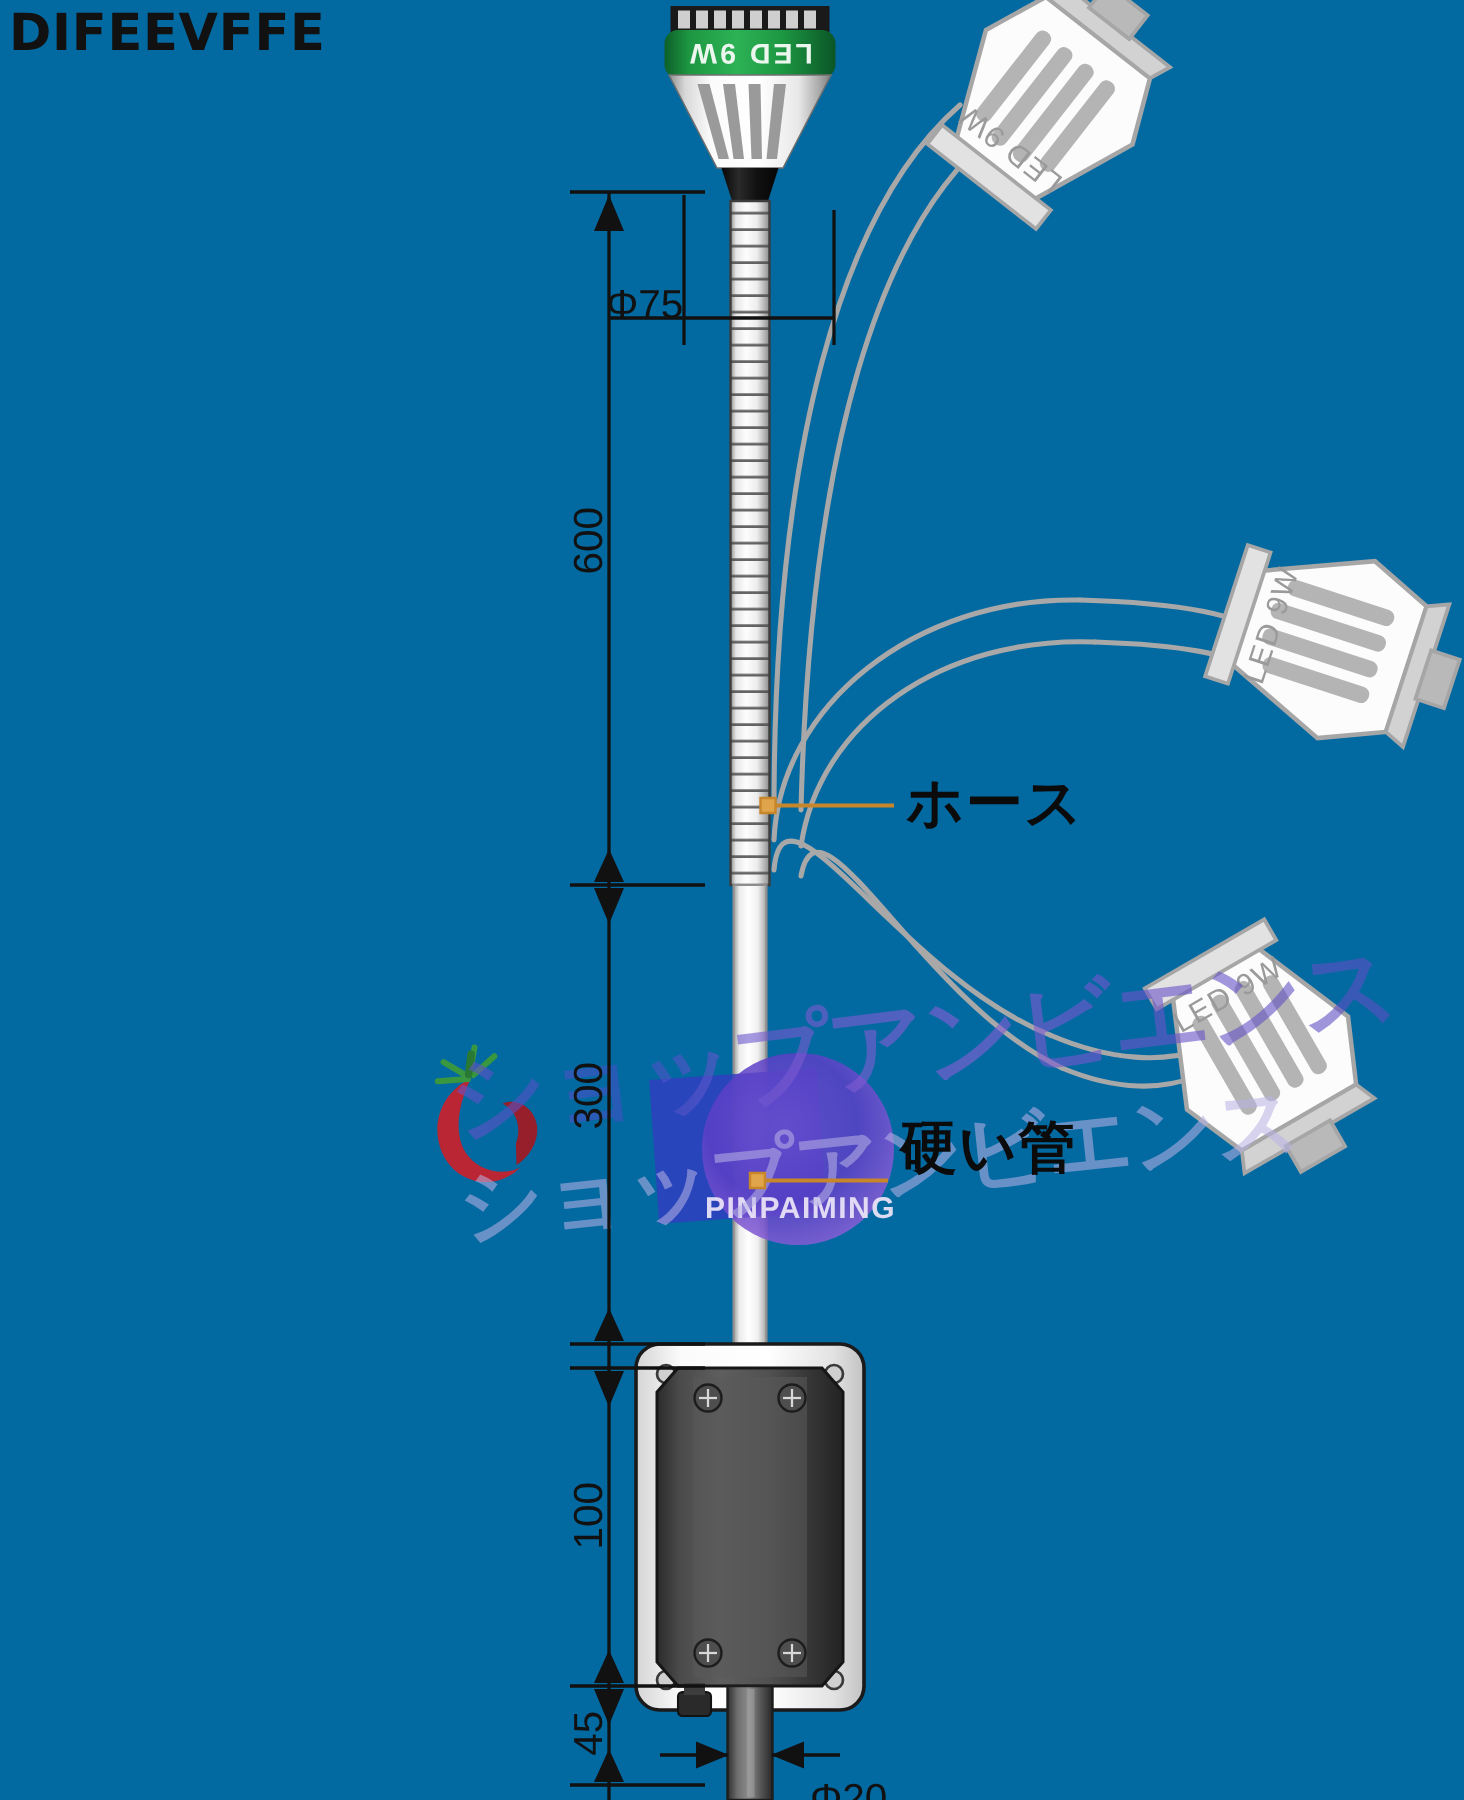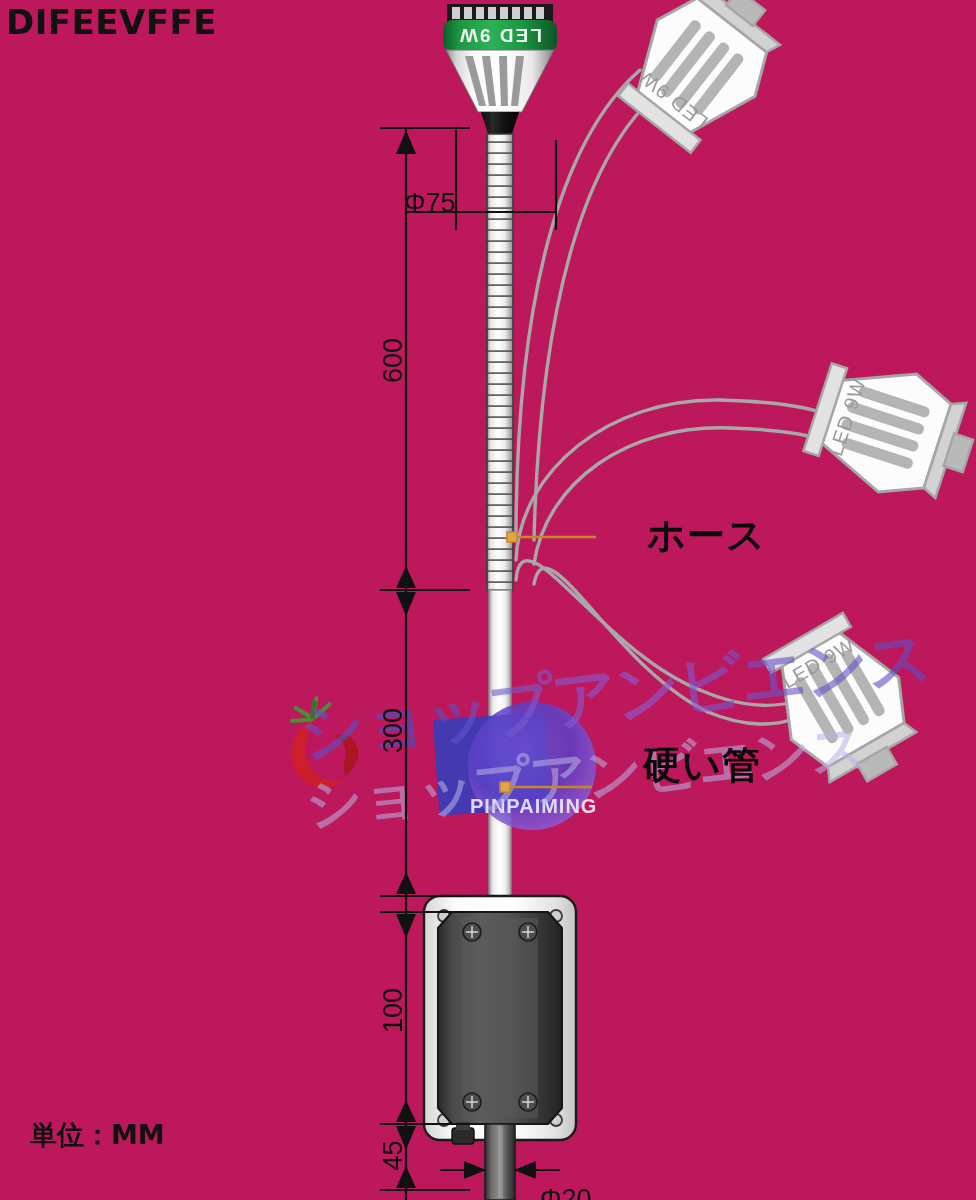--- a/index.html
+++ b/index.html
@@ -1,21 +1,21 @@
 <!DOCTYPE html>
 <html><head>
 <meta charset="utf-8">
 <style>
   html,body{margin:0;padding:0;background:#ffffff;}
   body{
     font-family:"Liberation Sans","DejaVu Sans",sans-serif;
     width:976px;height:1200px;overflow:hidden;position:relative;
     -webkit-font-smoothing:antialiased;
   }
-  .stage{position:absolute;left:0;top:0;width:976px;height:1200px;background:#be185d;}
+  .stage{position:absolute;left:0;top:0;width:976px;height:1200px;background:#0369a1;}
   .abs{position:absolute;}
 
   
   .brand{
     left:6px;top:2px;font-size:34px;font-weight:700;letter-spacing:0.5px;
     color:#111;font-family:"DejaVu Sans","Liberation Sans",sans-serif;
     line-height:40px;white-space:nowrap;
   }
 
   
@@ -29,21 +29,20 @@
     font-family:"Liberation Sans","DejaVu Sans",sans-serif;
     color:#111;font-size:27px;white-space:nowrap;letter-spacing:0px;
   }
   .vert{transform:rotate(-90deg);transform-origin:50% 50%;}
 
   
   .callout{
     font-family:"DejaVu Sans","Liberation Sans",sans-serif;
     font-size:38px;font-weight:700;color:#0b0b0b;white-space:nowrap;
     letter-spacing:1px;
-    margin-left:43px;
   }
 
   
   svg.layer{position:absolute;left:0;top:0;width:976px;height:1200px;overflow:visible;}
   svg.layer *{vector-effect:non-scaling-stroke;}
 
   
   .wm{
     position:absolute;pointer-events:none;
   }
@@ -376,15 +375,14 @@
     <g fill="#e0a44a" stroke="#c8862a" stroke-width="1.6">
       <rect x="507" y="532" width="10" height="10"></rect>
       <rect x="500" y="782" width="10" height="10"></rect>
     </g>
   </svg>
 
   <div class="abs callout" style="left:604px;top:510px;">ホース</div>
 
   <div class="abs callout" style="left:600px;top:740px;">硬い管</div>
 
-  <div class="abs unit-note">単位：MM</div>
 
 </div>
 
 </body></html>

